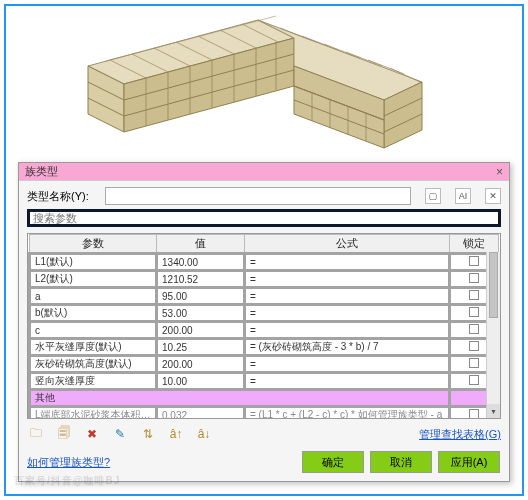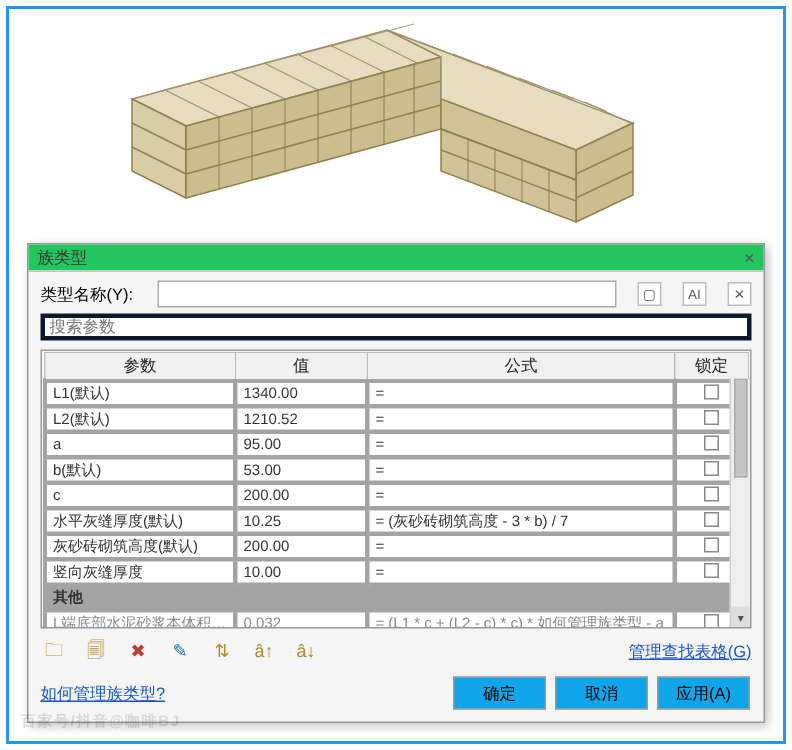--- a/index.html
+++ b/index.html
@@ -36,21 +36,21 @@
     right: 12px;
     bottom: 12px;
     background: #f5f5f5;
     border: 1px solid #999;
     box-shadow: 2px 2px 6px rgba(0,0,0,0.25);
     display: flex;
     flex-direction: column;
   }
   .dialog-title {
     height: 18px;
-    background: #22c55e;
+    background: #f9a8d4;
     border-bottom: 1px solid #ccc;
     padding: 2px 6px;
     font-size: 11px;
     color: #333;
     display: flex;
     align-items: center;
   }
   .dialog-title .close {
     margin-left: auto;
     font-size: 12px;
@@ -130,22 +130,22 @@
   }
   td.gray { color: #888; }
   td.lock { text-align: center; }
   td.lock .cb {
     width: 10px; height: 10px;
     border: 1px solid #888;
     display: inline-block;
     background: #fff;
   }
   tr.section td {
-    background: #a3a3a3;
-    font-weight: bold;
+    background: #f0abfc;
+    font-weight: normal;
     color: #333;
   }
   col.c1 { width: 26%; }
   col.c2 { width: 18%; }
   col.c3 { width: 42%; }
   col.c4 { width: 10%; }
   .scroll-hint {
     position: absolute;
     right: 0; top: 18px; bottom: 0;
     width: 14px;
@@ -202,21 +202,21 @@
     color: #1a55c4;
     text-decoration: underline;
     font-size: 11px;
     cursor: pointer;
   }
   .footer .spacer { flex: 1; }
   .footer button {
     min-width: 62px;
     height: 22px;
     font-size: 11px;
-    background: #0ea5e9;
+    background: #84cc16;
     border: 1px solid #999;
     cursor: pointer;
   }
   .watermark {
     position: absolute;
     bottom: 6px; left: 8px;
     font-size: 10px;
     color: rgba(0,0,0,0.12);
     font-weight: bold;
     letter-spacing: 1px;

